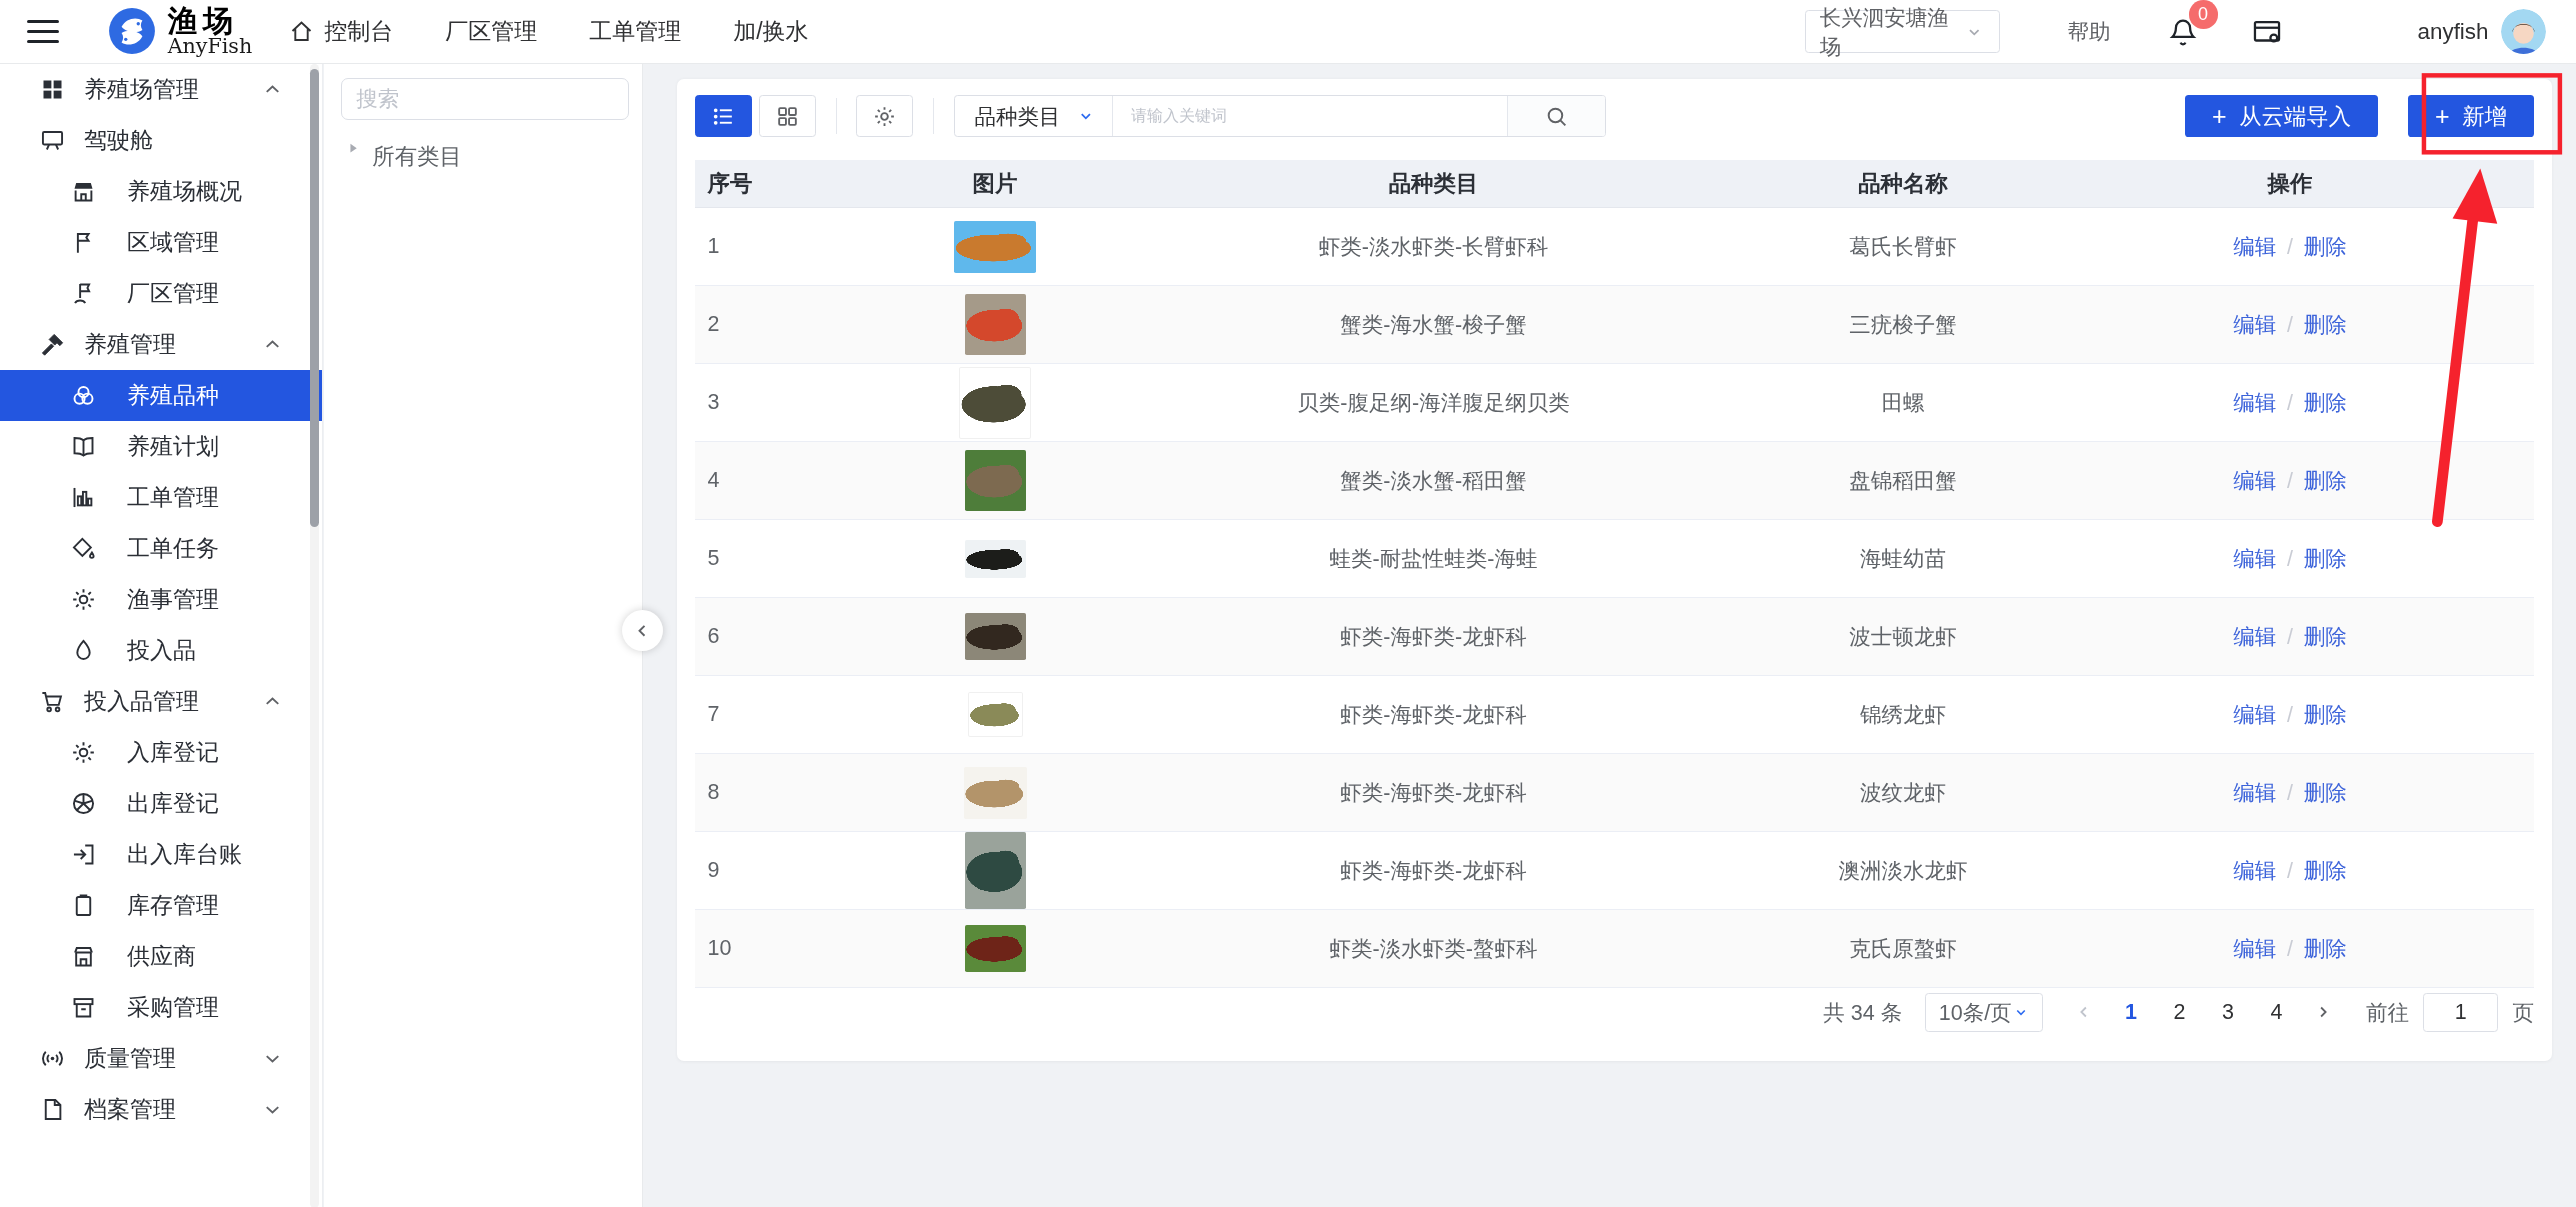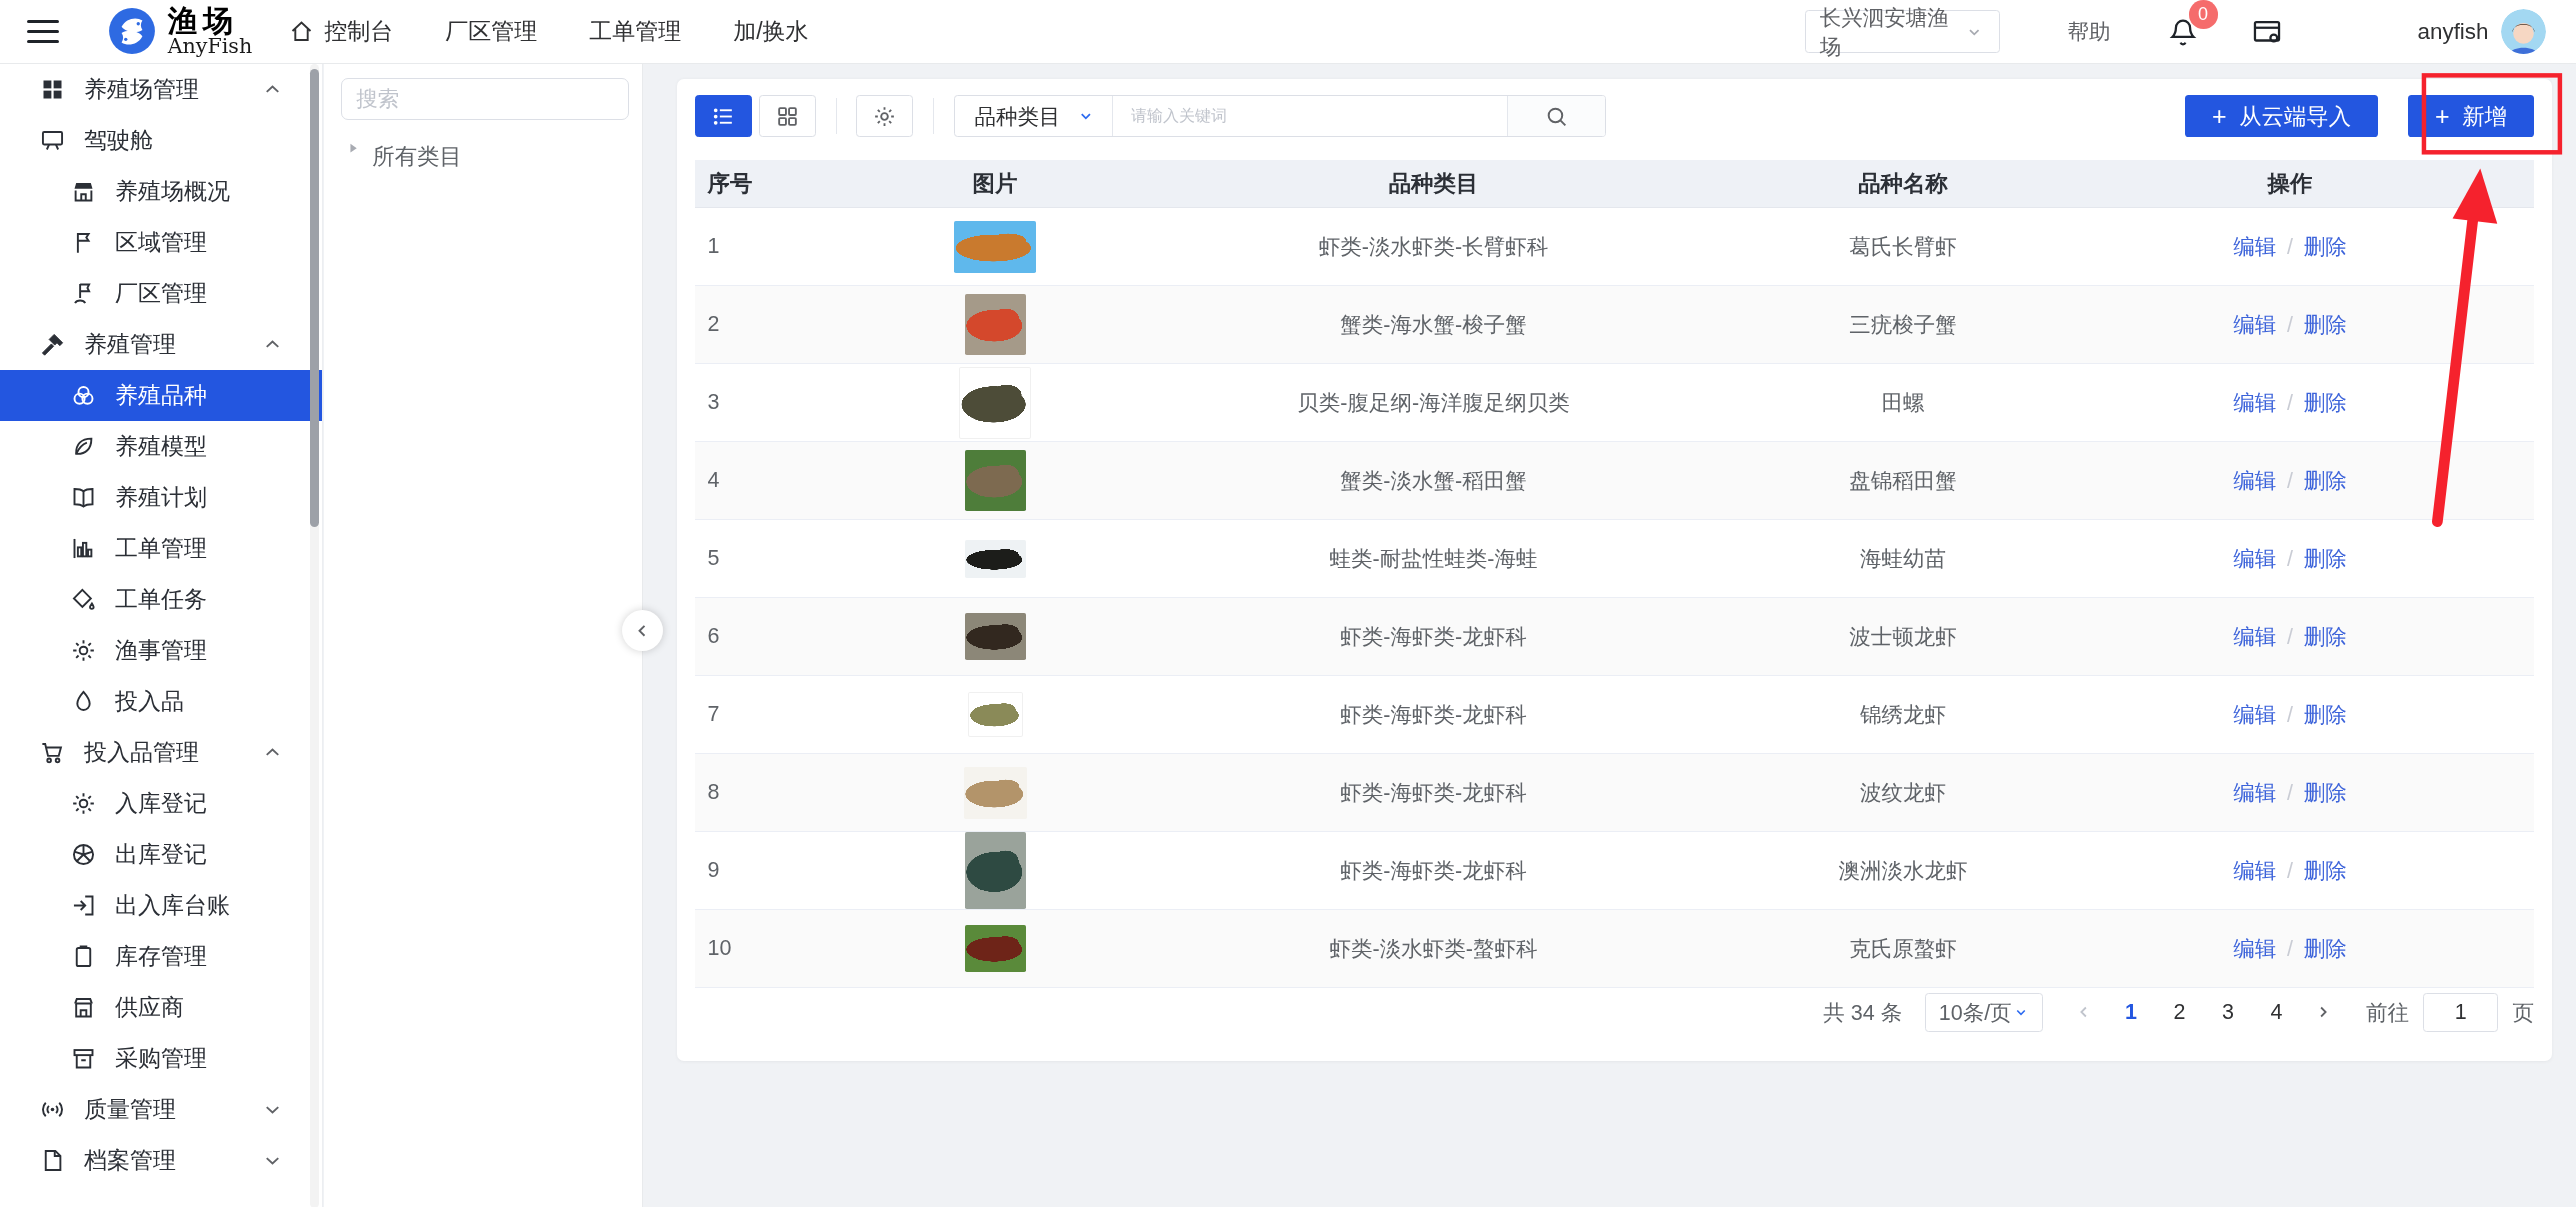--- a/index.html
+++ b/index.html
@@ -35,21 +35,21 @@
   .avatar svg { width:45px; height:45px; display:block; }
 
   
   .sidebar { position:absolute; left:0; top:64px; width:323px; bottom:0; background:#fff; border-right:0.9px solid #eceef1; z-index:10; }
   .side-scroll-track { position:absolute; right:2.7px; top:0; width:9px; bottom:0; background:#f3f3f3; border-radius:4.5px; }
   .side-scroll-thumb { position:absolute; right:2.7px; top:5.4px; width:9px; height:458px; background:#9da1a8; border-radius:4.5px; }
   .side-item { height:51px; display:flex; align-items:center; font-size:23px; color:#2b2f36; cursor:pointer; position:relative; }
   .side-item .ic { width:27px; height:27px; flex:0 0 27px; margin-right:18px; }
   .side-item .ic svg { width:27px; height:27px; stroke:currentColor; fill:none; stroke-width:1.7; display:block; }
   .side-item.lv1 { padding-left:39px; }
-  .side-item.lv2 { padding-left:70px; }
+  .side-item.lv2 { padding-left:70px;gap:12px; }
   .side-item .chev { position:absolute; right:38px; }
   .side-item .chev svg { width:23px; height:23px; stroke:#606266; fill:none; stroke-width:2; display:block; }
   .side-item.active { background:#2356e0; color:#fff; }
 
   
   .catpanel { position:absolute; left:324px; top:64px; width:319px; bottom:0; background:#fff; border-right:0.9px solid #e8eaec; z-index:5; }
   .cat-search { position:absolute; left:17px; top:14.3px; width:288px; height:42px; border:0.9px solid #dcdfe6; border-radius:7px;
                 font-size:21.5px; color:#303133; padding:0 14.3px; outline:none; font-family:"Liberation Sans",sans-serif; }
   .cat-search::placeholder { color:#c0c4cc; }
   .tree-node { position:absolute; left:21.5px; top:77px; display:flex; align-items:flex-start; gap:12.5px; font-size:22.4px; color:#5f6368; cursor:pointer; }
@@ -265,29 +265,20 @@
             <circle cx="12" cy="9" r="4.5"></circle>
             <circle cx="8.5" cy="14.8" r="4.5"></circle>
             <circle cx="15.5" cy="14.8" r="4.5"></circle>
           </svg>
         </span>
         <span>养殖品种</span>
       </div>
       <div class="side-item lv2">
         <span class="ic">
           <svg viewBox="0 0 24 24">
-            <path d="M5.5 18.5C5 10 10 5 19 5c0 9-5 14-13.5 13.5z"></path>
-            <path d="M5.5 18.5C8 13 11 10 15 8.5"></path>
-          </svg>
-        </span>
-        <span>养殖模型</span>
-      </div>
-      <div class="side-item lv2">
-        <span class="ic">
-          <svg viewBox="0 0 24 24">
             <path d="M12 6.5C10 4.8 7 4.5 4 4.5v13.5c3 0 6 .3 8 2 2-1.7 5-2 8-2V4.5c-3 0-6 .3-8 2z"></path>
             <path d="M12 6.5V20"></path>
           </svg>
         </span>
         <span>养殖计划</span>
       </div>
       <div class="side-item lv2">
         <span class="ic">
           <svg viewBox="0 0 24 24">
             <path d="M4 3.5v17"></path>

